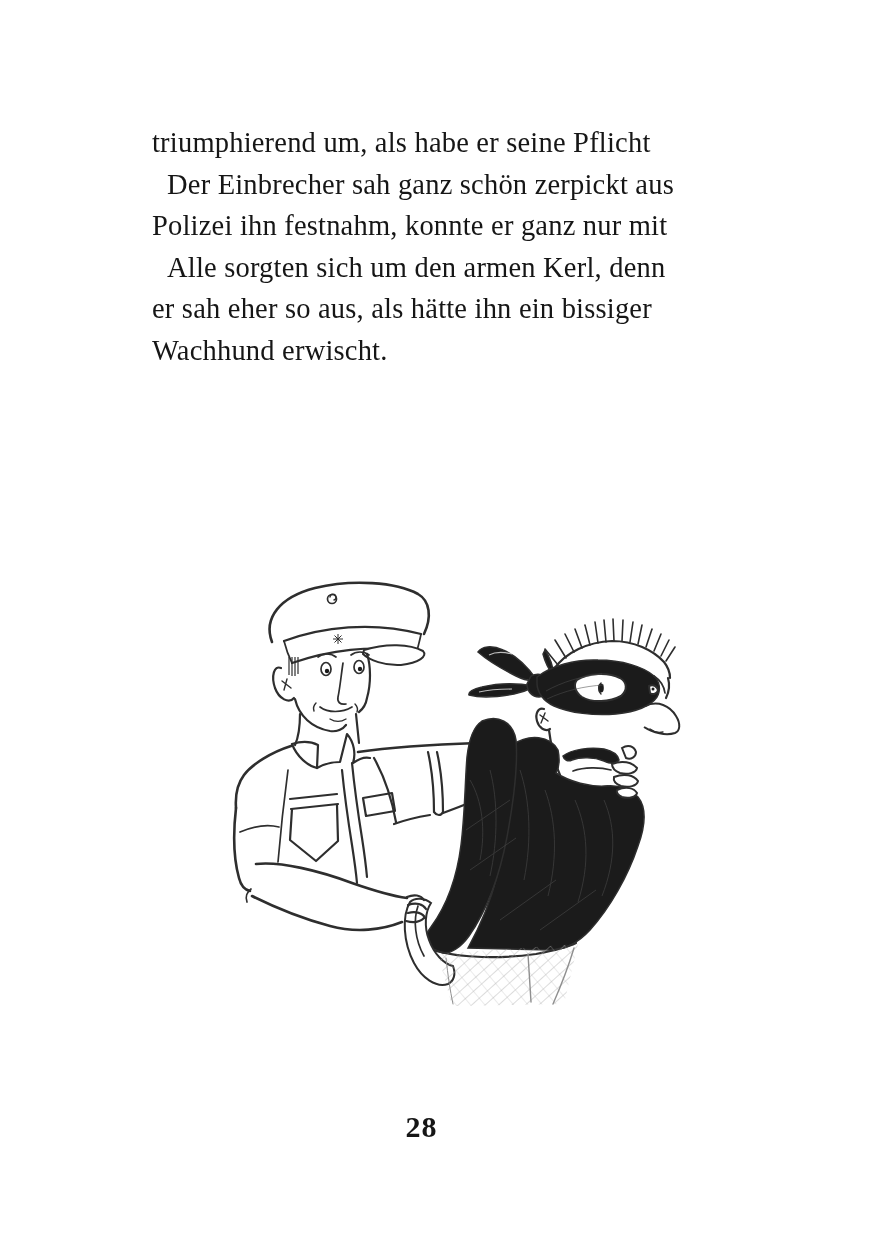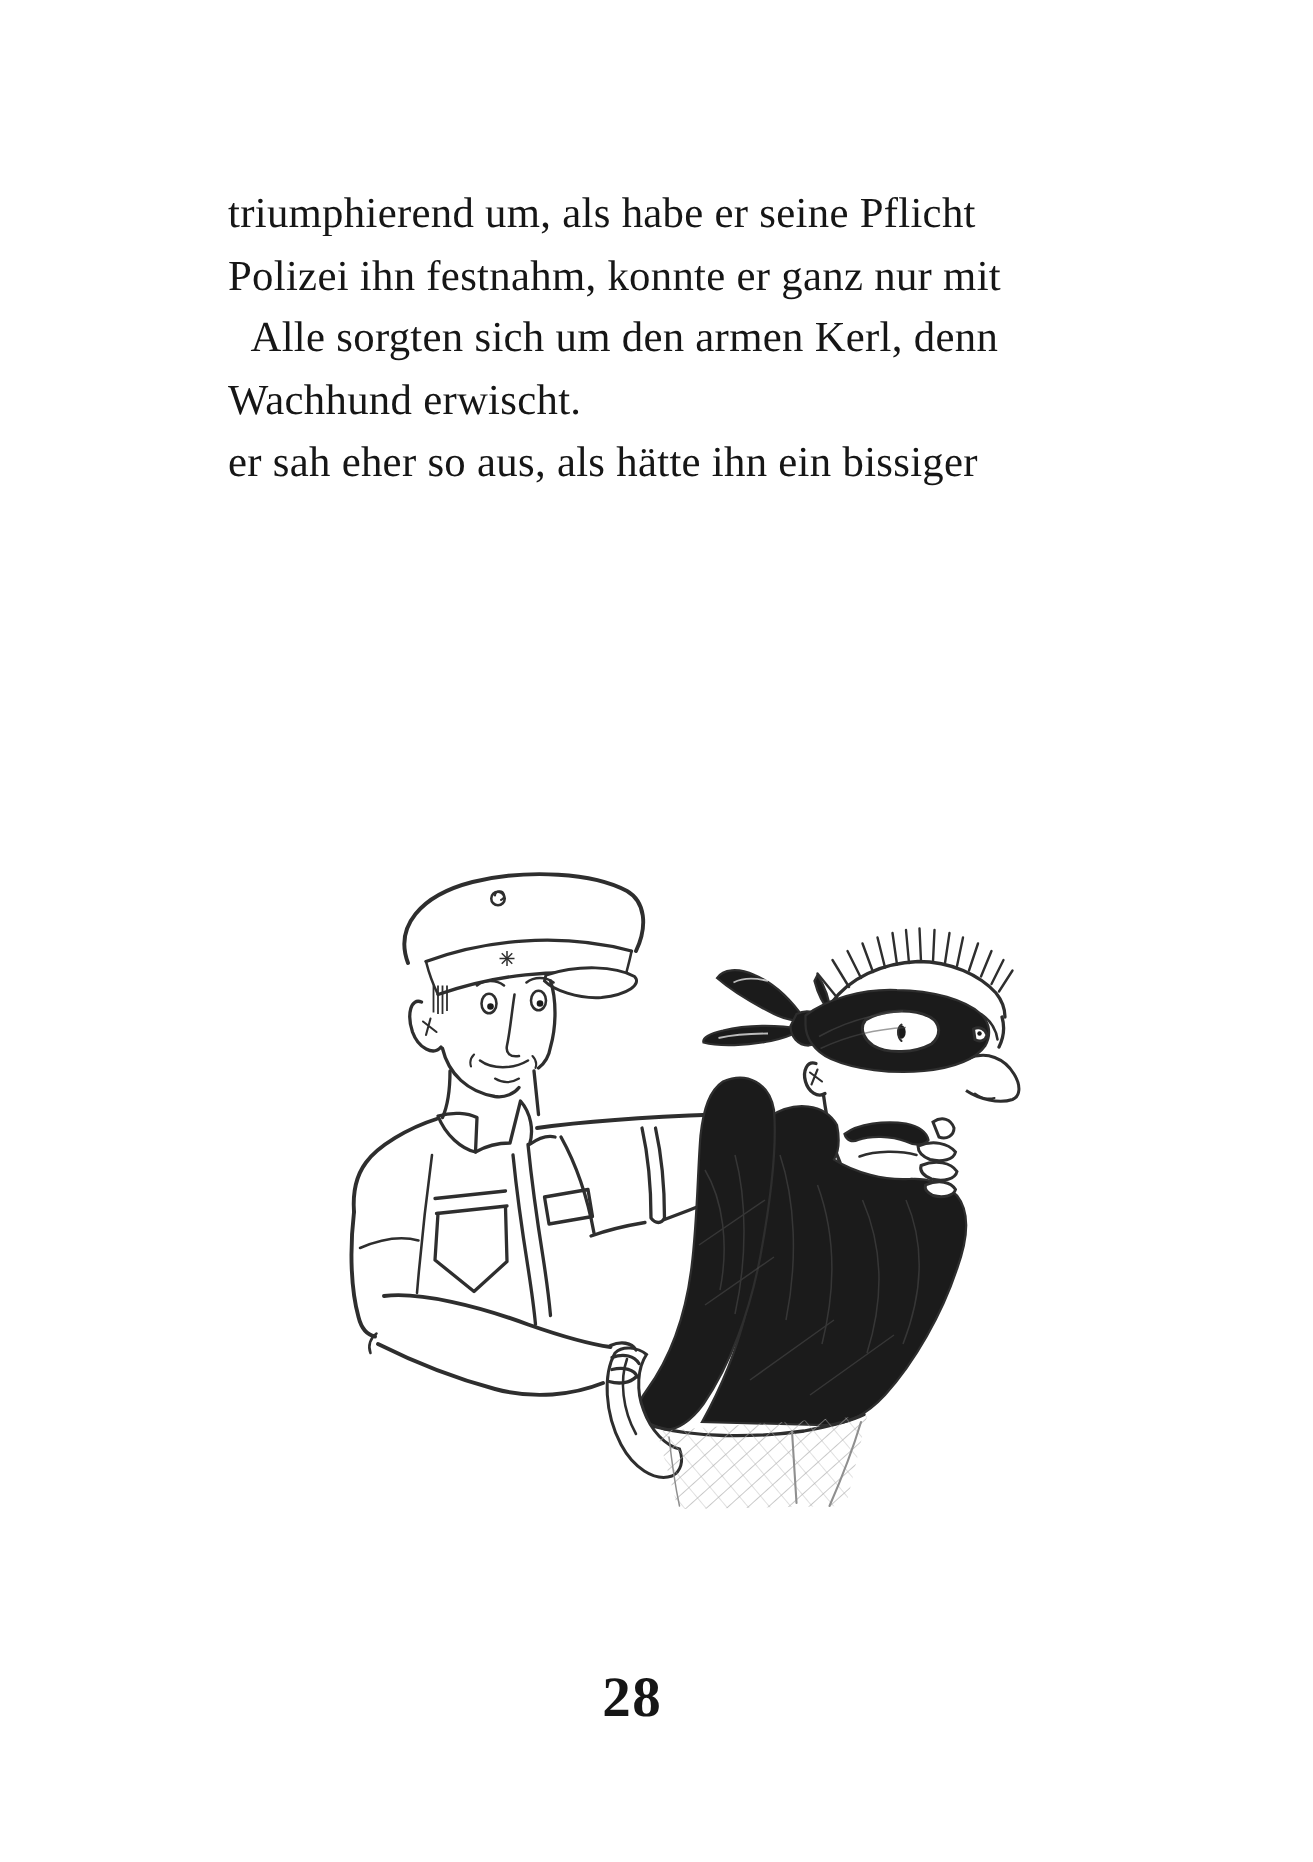--- a/index.html
+++ b/index.html
@@ -27,42 +27,43 @@
     white-space:nowrap;
     letter-spacing:0.2px;
   }
   .text-line.indent{padding-left:15px;}
   .illustration{
     position:absolute;left:230px;top:570px;width:460px;height:448px;
   }
   .page-number{
     position:absolute;left:0;top:1110px;width:843px;
     text-align:center;
-    font-size:38px;font-weight:bold;color:var(--text);
+    font-size:30px;font-weight:bold;color:var(--text);
     letter-spacing:1px;
   }
   
   .ink{stroke:var(--ink);fill:none;stroke-linecap:round;stroke-linejoin:round;}
   .w1{stroke-width:1.4;} .w15{stroke-width:1.7;} .w2{stroke-width:2.2;} .w25{stroke-width:2.6;}
   .darkfill{fill:var(--dark);stroke:var(--ink);stroke-width:1.5;}
   .whitefill{fill:#ffffff;stroke:var(--ink);stroke-width:2;}
   .scribble{stroke:#4d4d4d;stroke-width:1;fill:none;opacity:.55;}
   .grayline{stroke:#8f8f8f;fill:none;stroke-linecap:round;}
 </style>
 </head>
 <body>
 
 <div class="page">
 
   <div class="text-block">
       <div class="text-line">triumphierend um, als habe er seine Pflicht</div>
+      <div class="text-line indent">Der Einbrecher sah ganz schön zerpickt aus</div>
       <div class="text-line">Polizei ihn festnahm, konnte er ganz nur mit</div>
       <div class="text-line indent">Alle sorgten sich um den armen Kerl, denn</div>
+      <div class="text-line">er sah eher so aus, als hätte ihn ein bissiger</div>
       <div class="text-line">Wachhund erwischt.</div>
-      <div class="text-line">er sah eher so aus, als hätte ihn ein bissiger</div>
     </div>
 
   <svg class="illustration" viewBox="230 570 460 448" xmlns="http://www.w3.org/2000/svg" aria-hidden="true">
     <defs>
       <pattern id="hatch1" width="9" height="9" patternUnits="userSpaceOnUse" patternTransform="rotate(48)">
         <line x1="0" y1="0" x2="0" y2="9" stroke="#a8a8a8" stroke-width="1"></line>
       </pattern>
       <pattern id="hatch2" width="11" height="11" patternUnits="userSpaceOnUse" patternTransform="rotate(-40)">
         <line x1="0" y1="0" x2="0" y2="11" stroke="#b5b5b5" stroke-width="1"></line>
       </pattern>

